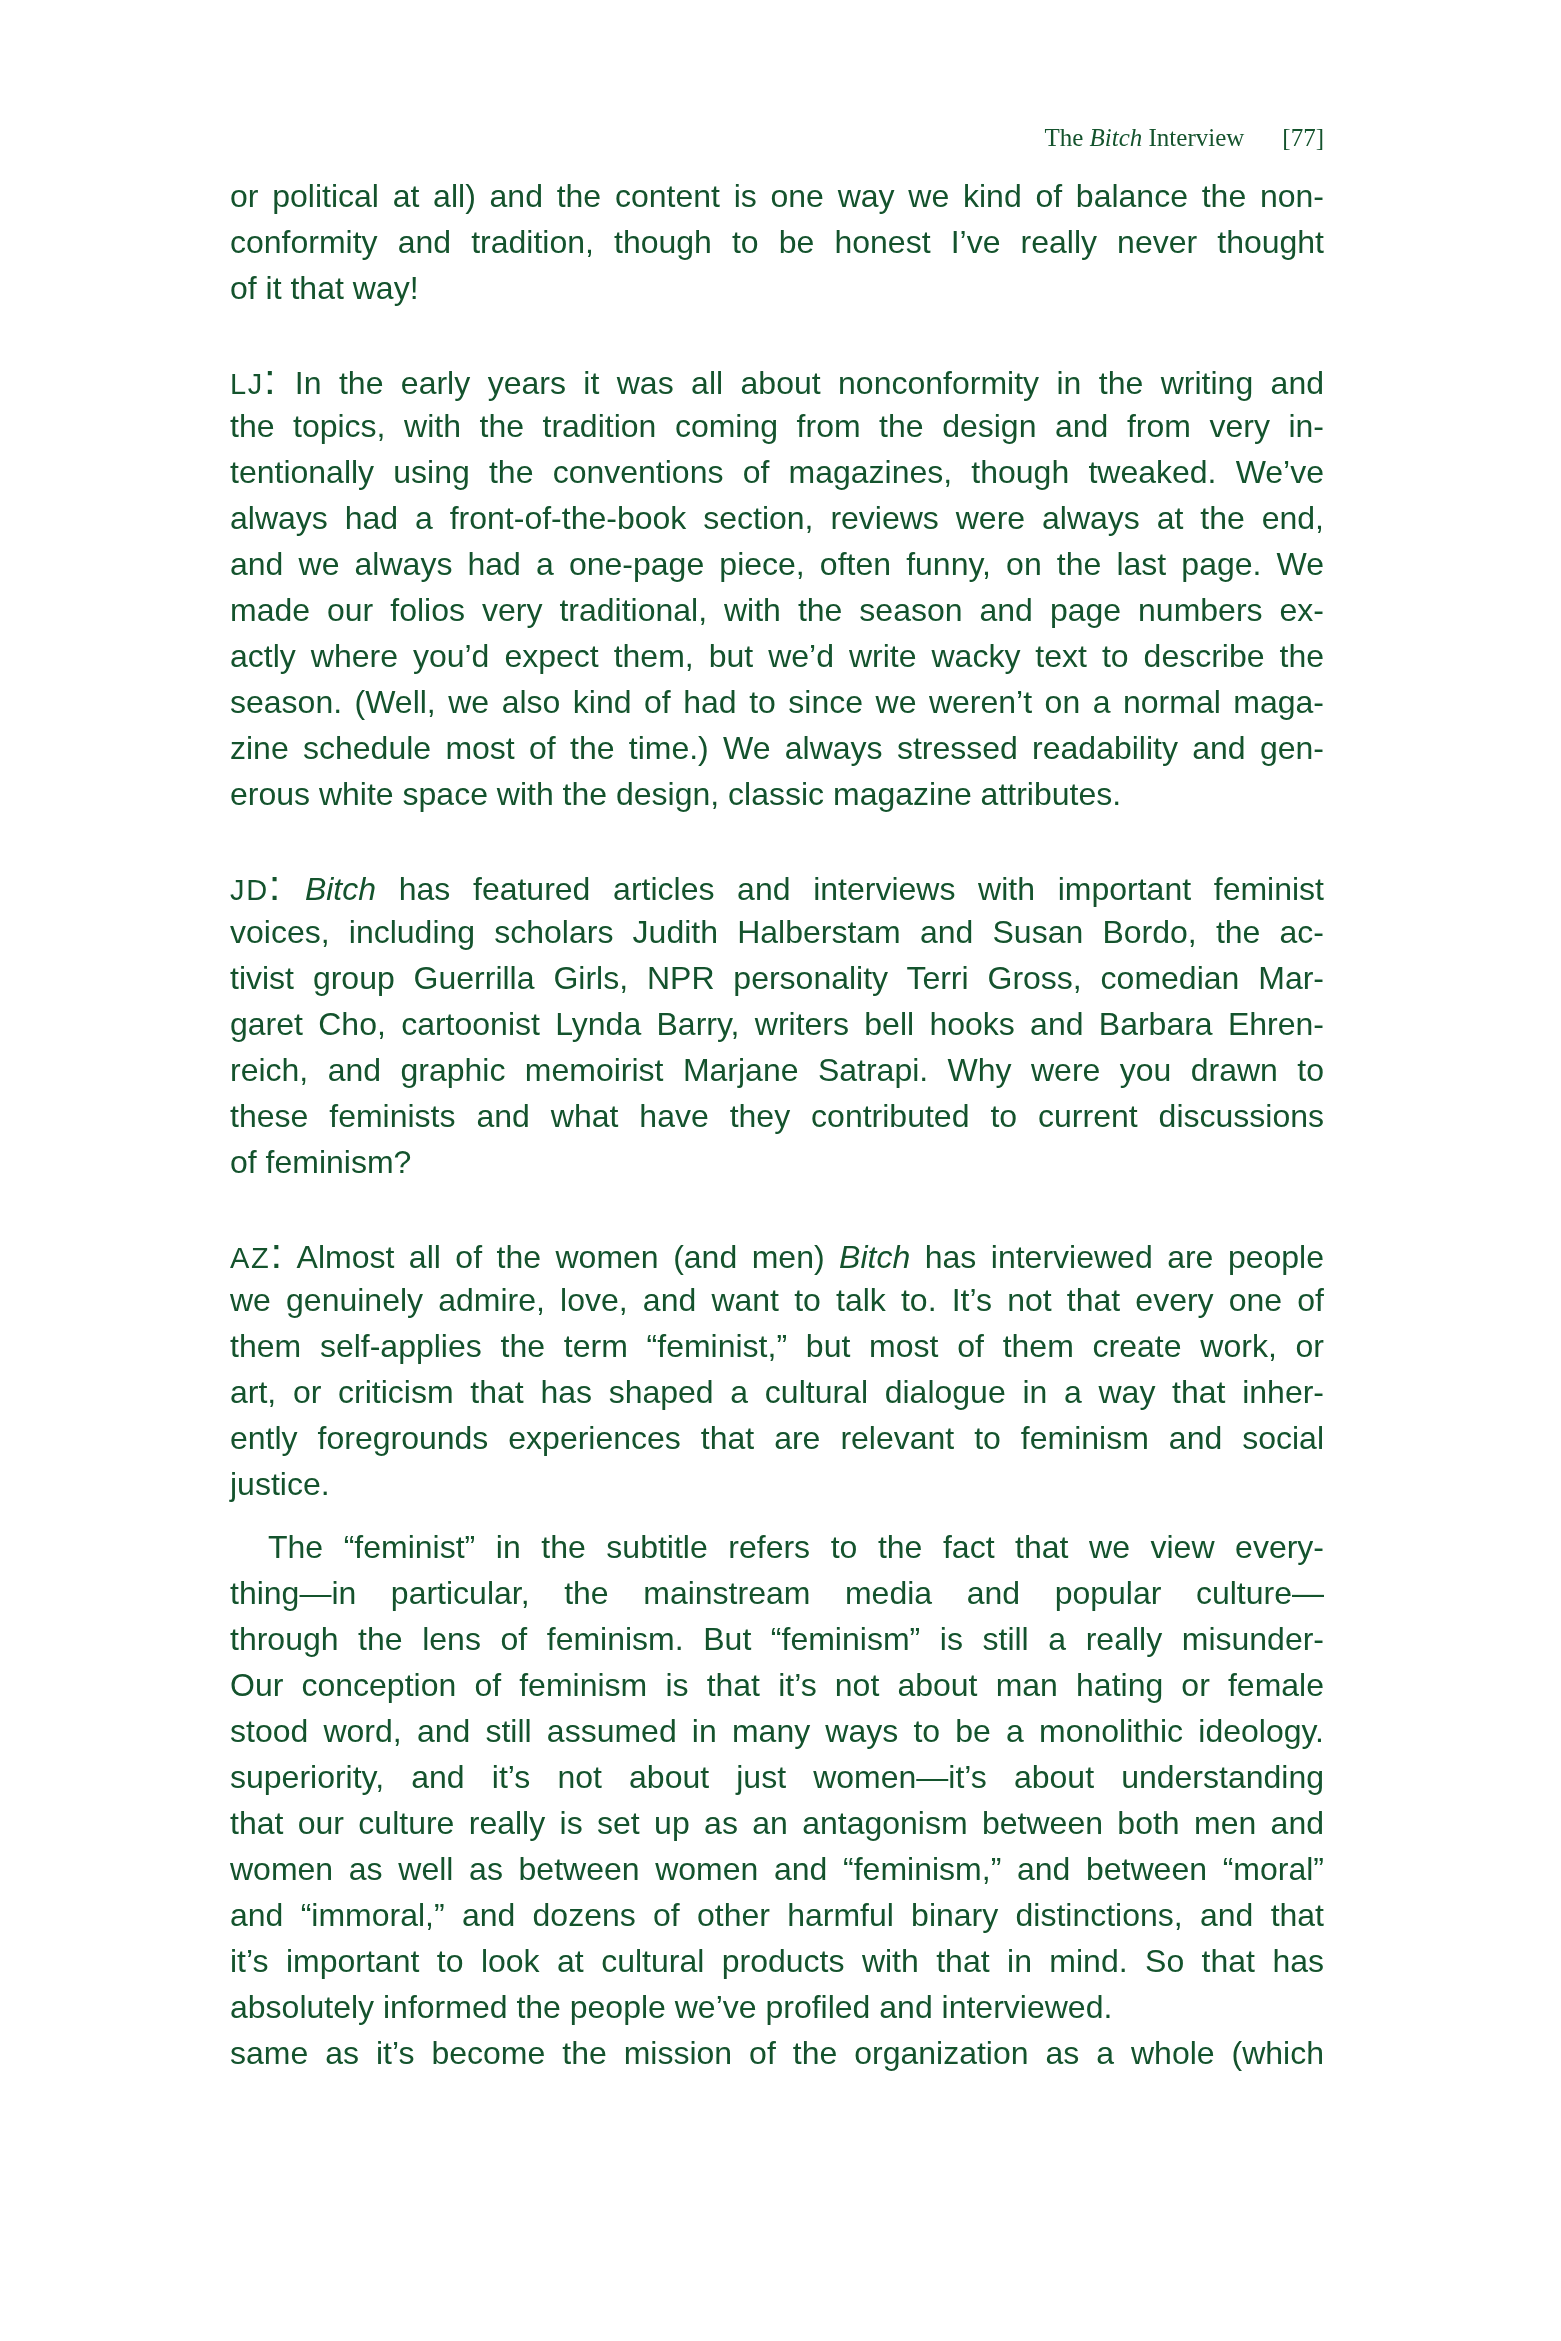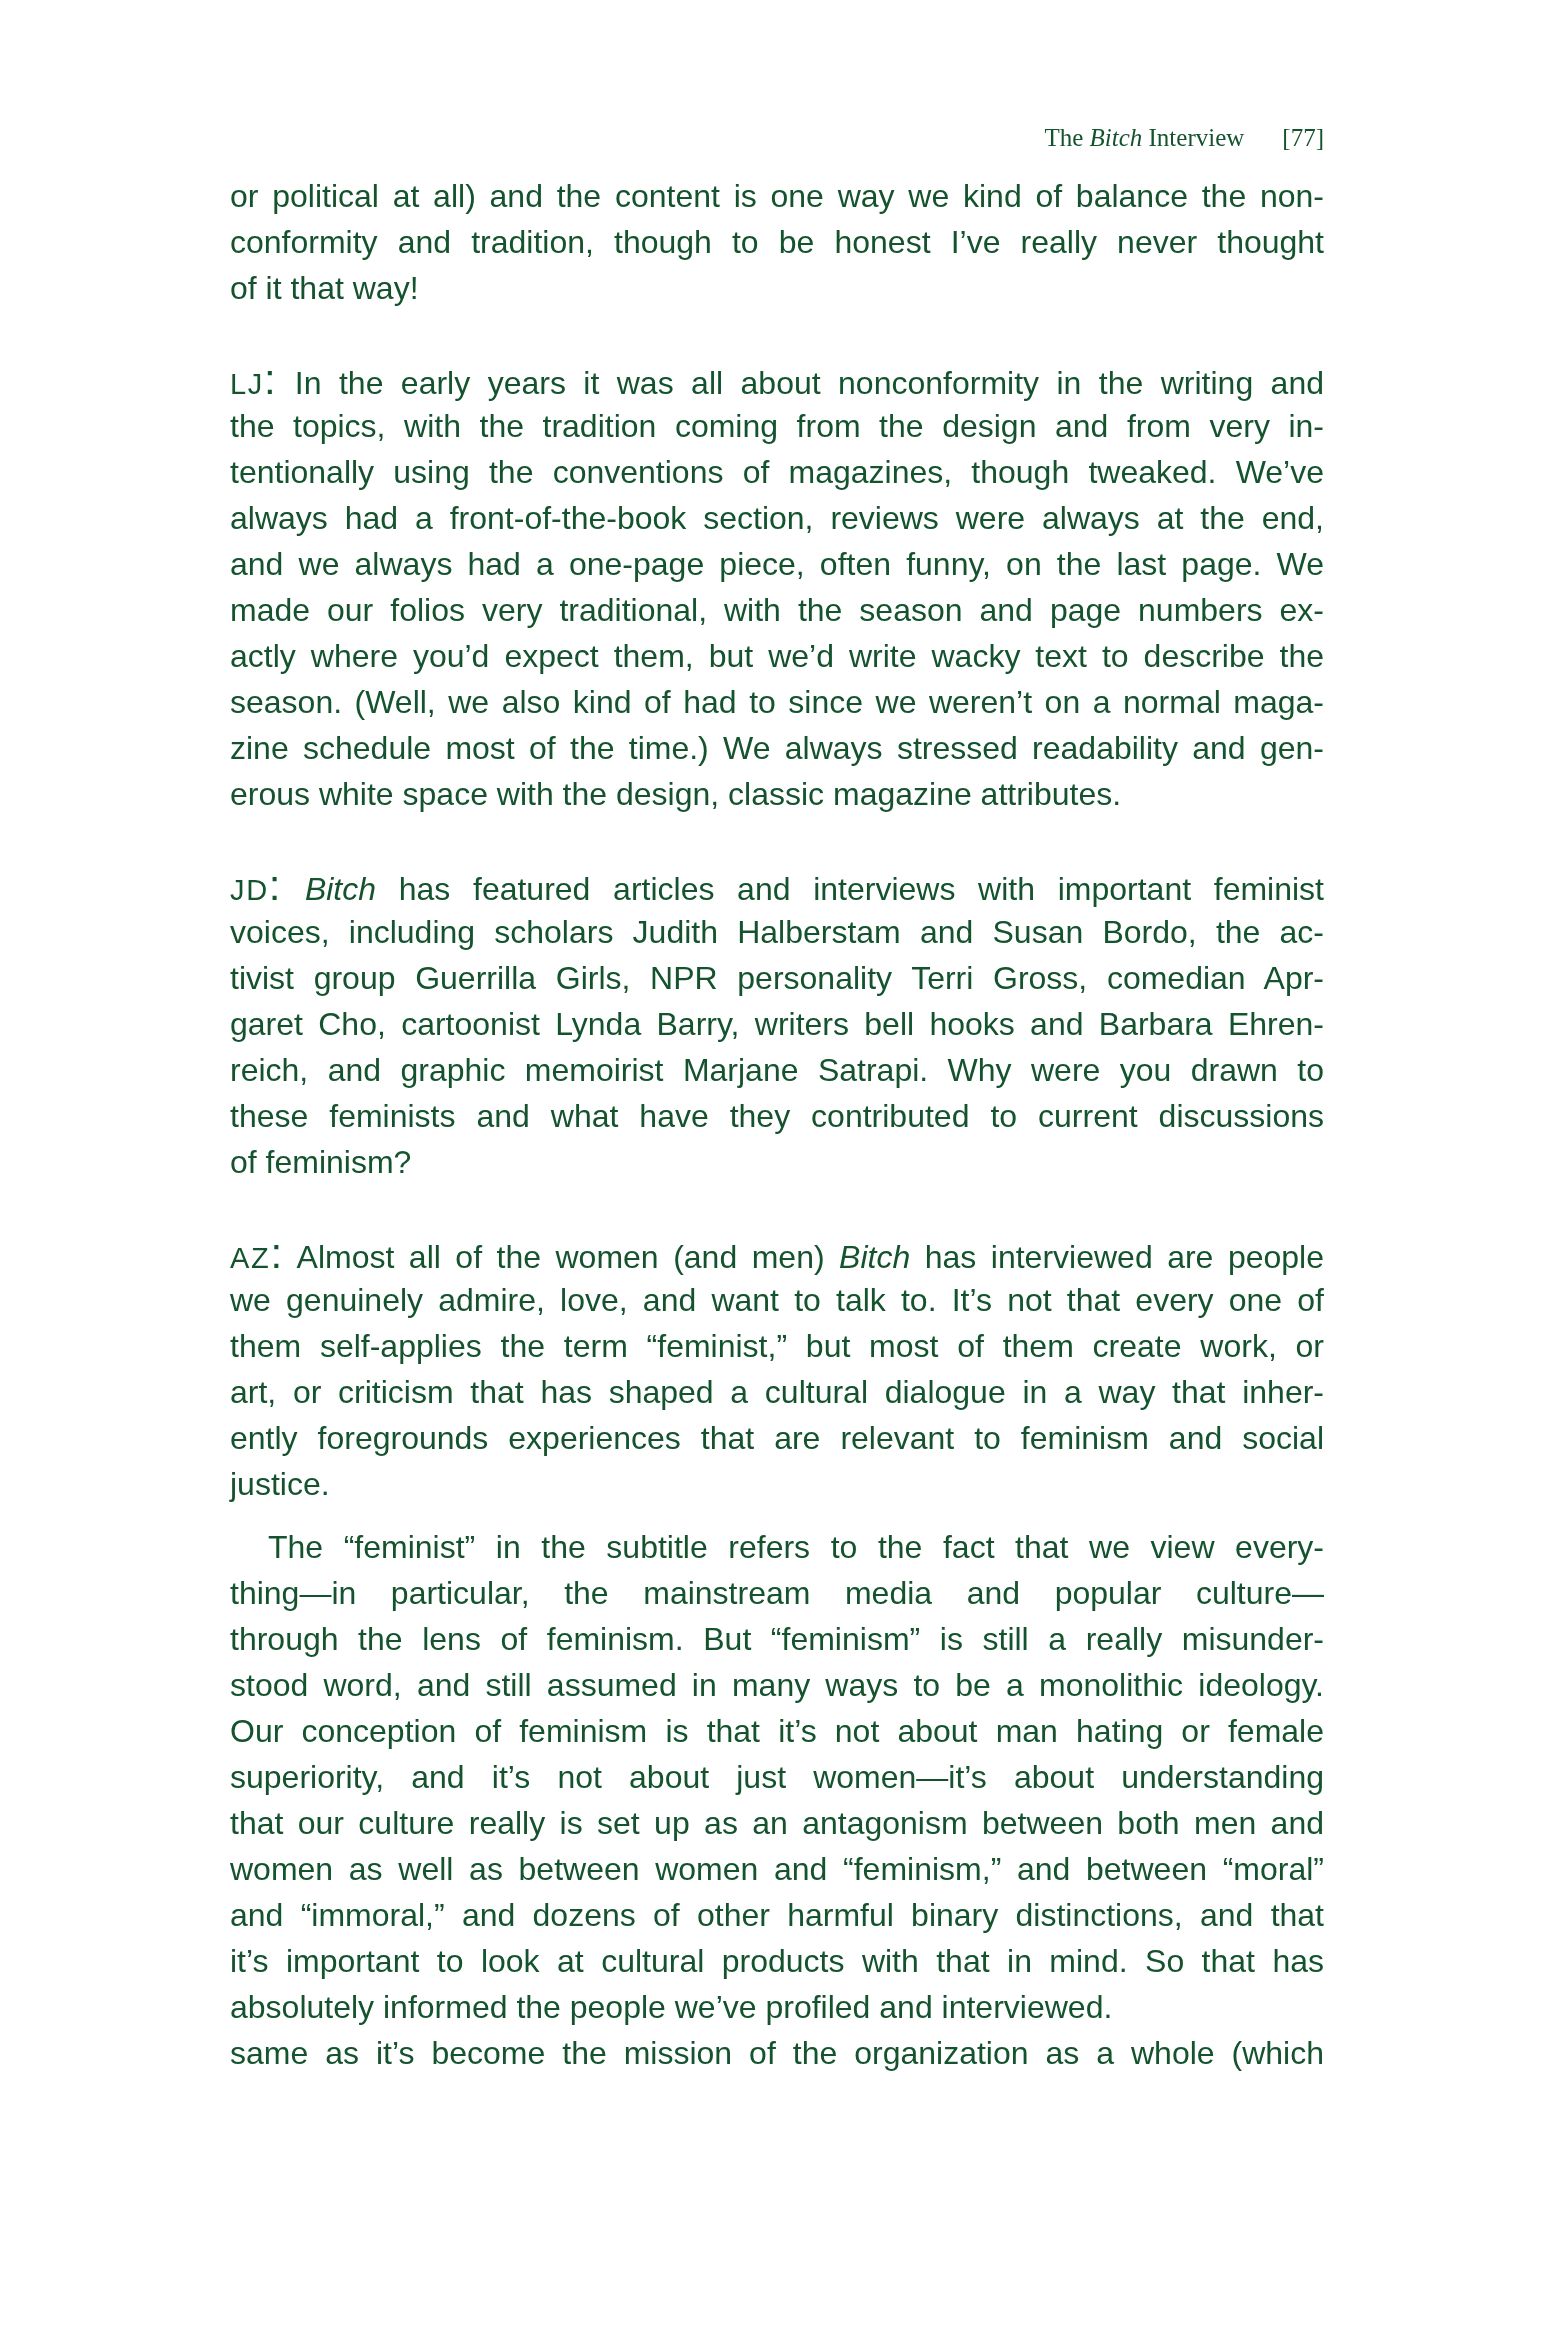--- a/index.html
+++ b/index.html
@@ -44,43 +44,43 @@
       <span class="line">actly where you’d expect them, but we’d write wacky text to describe the</span>
       <span class="line">season. (Well, we also kind of had to since we weren’t on a normal maga-</span>
       <span class="line">zine schedule most of the time.) We always stressed readability and gen-</span>
       <span class="line last">erous white space with the design, classic magazine attributes.</span>
     </div>
     <span class="blank"></span>
 
     <div>
       <span class="line"><span class="sp">JD:</span> <em>Bitch</em><span> has featured articles and interviews with important feminist</span></span>
       <span class="line">voices, including scholars Judith Halberstam and Susan Bordo, the ac-</span>
-      <span class="line">tivist group Guerrilla Girls, NPR personality Terri Gross, comedian Apr-</span>
+      <span class="line">tivist group Guerrilla Girls, NPR personality Terri Gross, comedian Mar-</span>
       <span class="line">garet Cho, cartoonist Lynda Barry, writers bell hooks and Barbara Ehren-</span>
       <span class="line">reich, and graphic memoirist Marjane Satrapi. Why were you drawn to</span>
       <span class="line">these feminists and what have they contributed to current discussions</span>
       <span class="line last">of feminism?</span>
     </div>
     <span class="blank"></span>
 
     <div>
       <span class="line"><span class="sp">AZ:</span><span> Almost all of the women (and men) </span><em>Bitch</em><span> has interviewed are people</span></span>
       <span class="line">we genuinely admire, love, and want to talk to. It’s not that every one of</span>
       <span class="line">them self-applies the term “feminist,” but most of them create work, or</span>
       <span class="line">art, or criticism that has shaped a cultural dialogue in a way that inher-</span>
       <span class="line">ently foregrounds experiences that are relevant to feminism and social</span>
       <span class="line last">justice.</span>
     </div>
 
     <div>
       <span class="line indent">The “feminist” in the subtitle refers to the fact that we view every-</span>
       <span class="line">thing—in particular, the mainstream media and popular culture—</span>
       <span class="line">through the lens of feminism. But “feminism” is still a really misunder-</span>
+      <span class="line">Our conception of feminism is that it’s not about man hating or female</span>
       <span class="line">stood word, and still assumed in many ways to be a monolithic ideology.</span>
-      <span class="line">Our conception of feminism is that it’s not about man hating or female</span>
       <span class="line">superiority, and it’s not about just women—it’s about understanding</span>
       <span class="line">that our culture really is set up as an antagonism between both men and</span>
       <span class="line">women as well as between women and “feminism,” and between “moral”</span>
       <span class="line">and “immoral,” and dozens of other harmful binary distinctions, and that</span>
       <span class="line">it’s important to look at cultural products with that in mind. So that has</span>
       <span class="line last">absolutely informed the people we’ve profiled and interviewed.</span>
     </div>
 
     <div>
       <span class="line">same as it’s become the mission of the organization as a whole (which</span>

